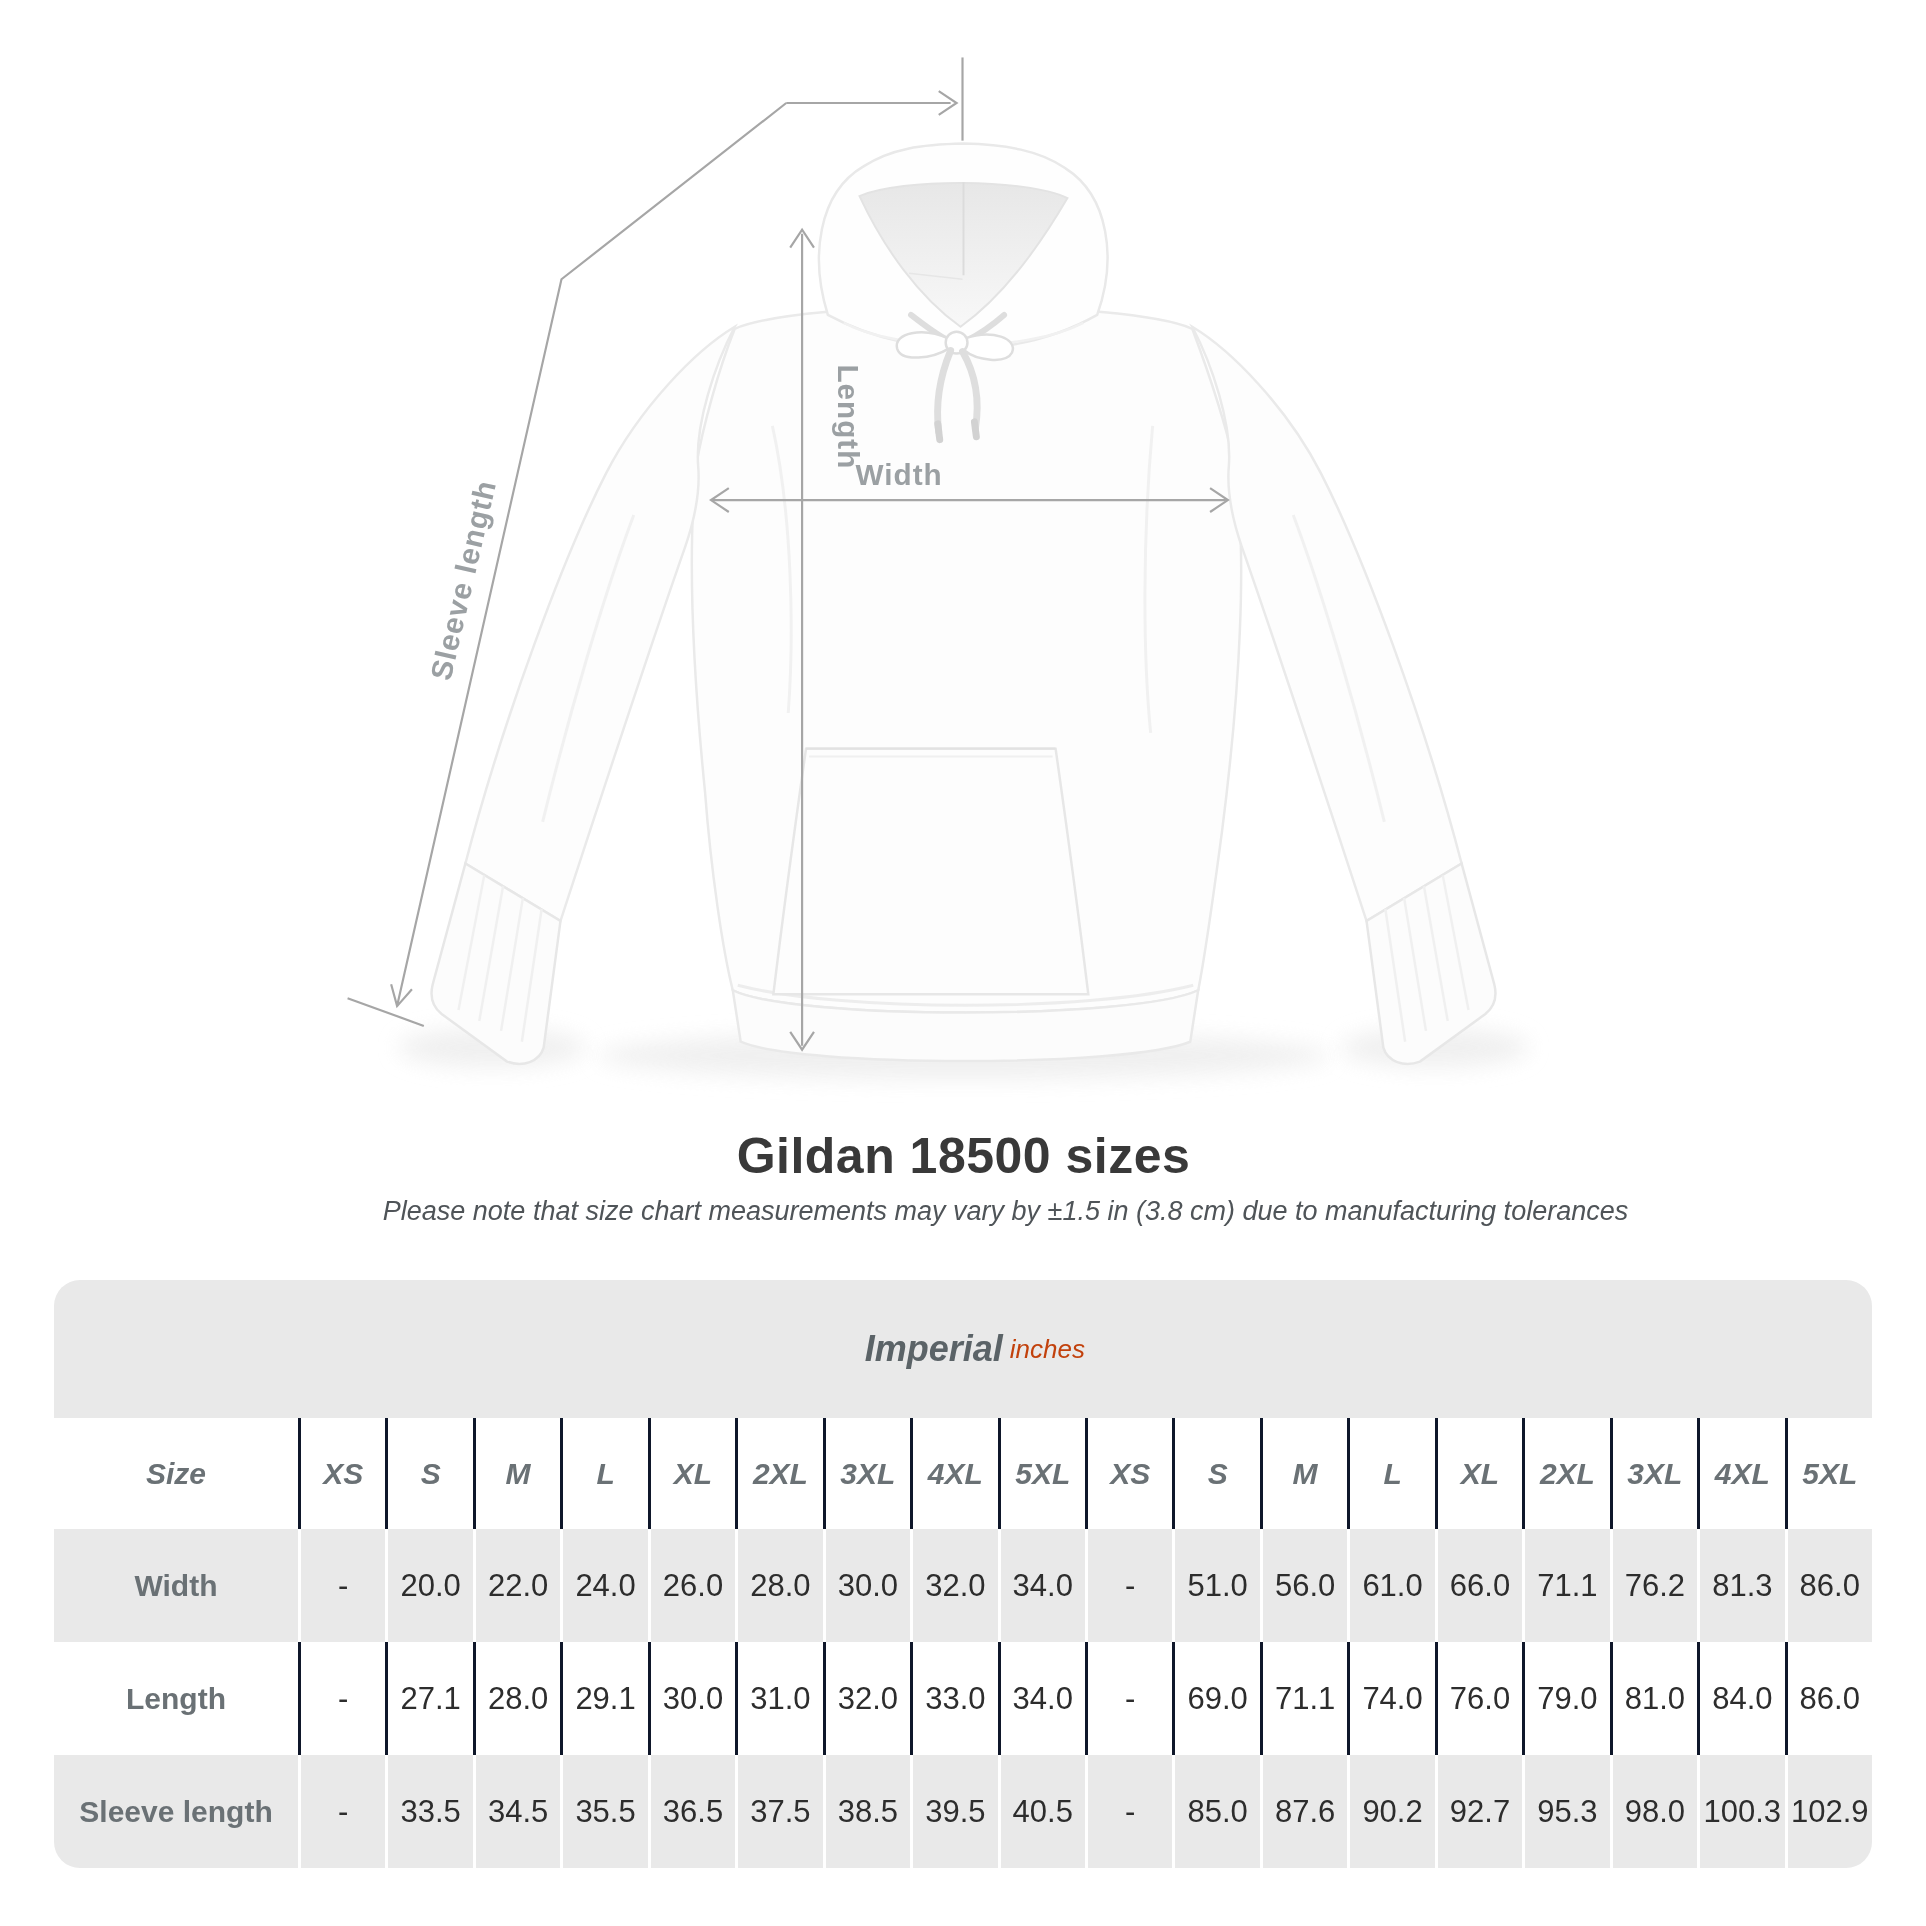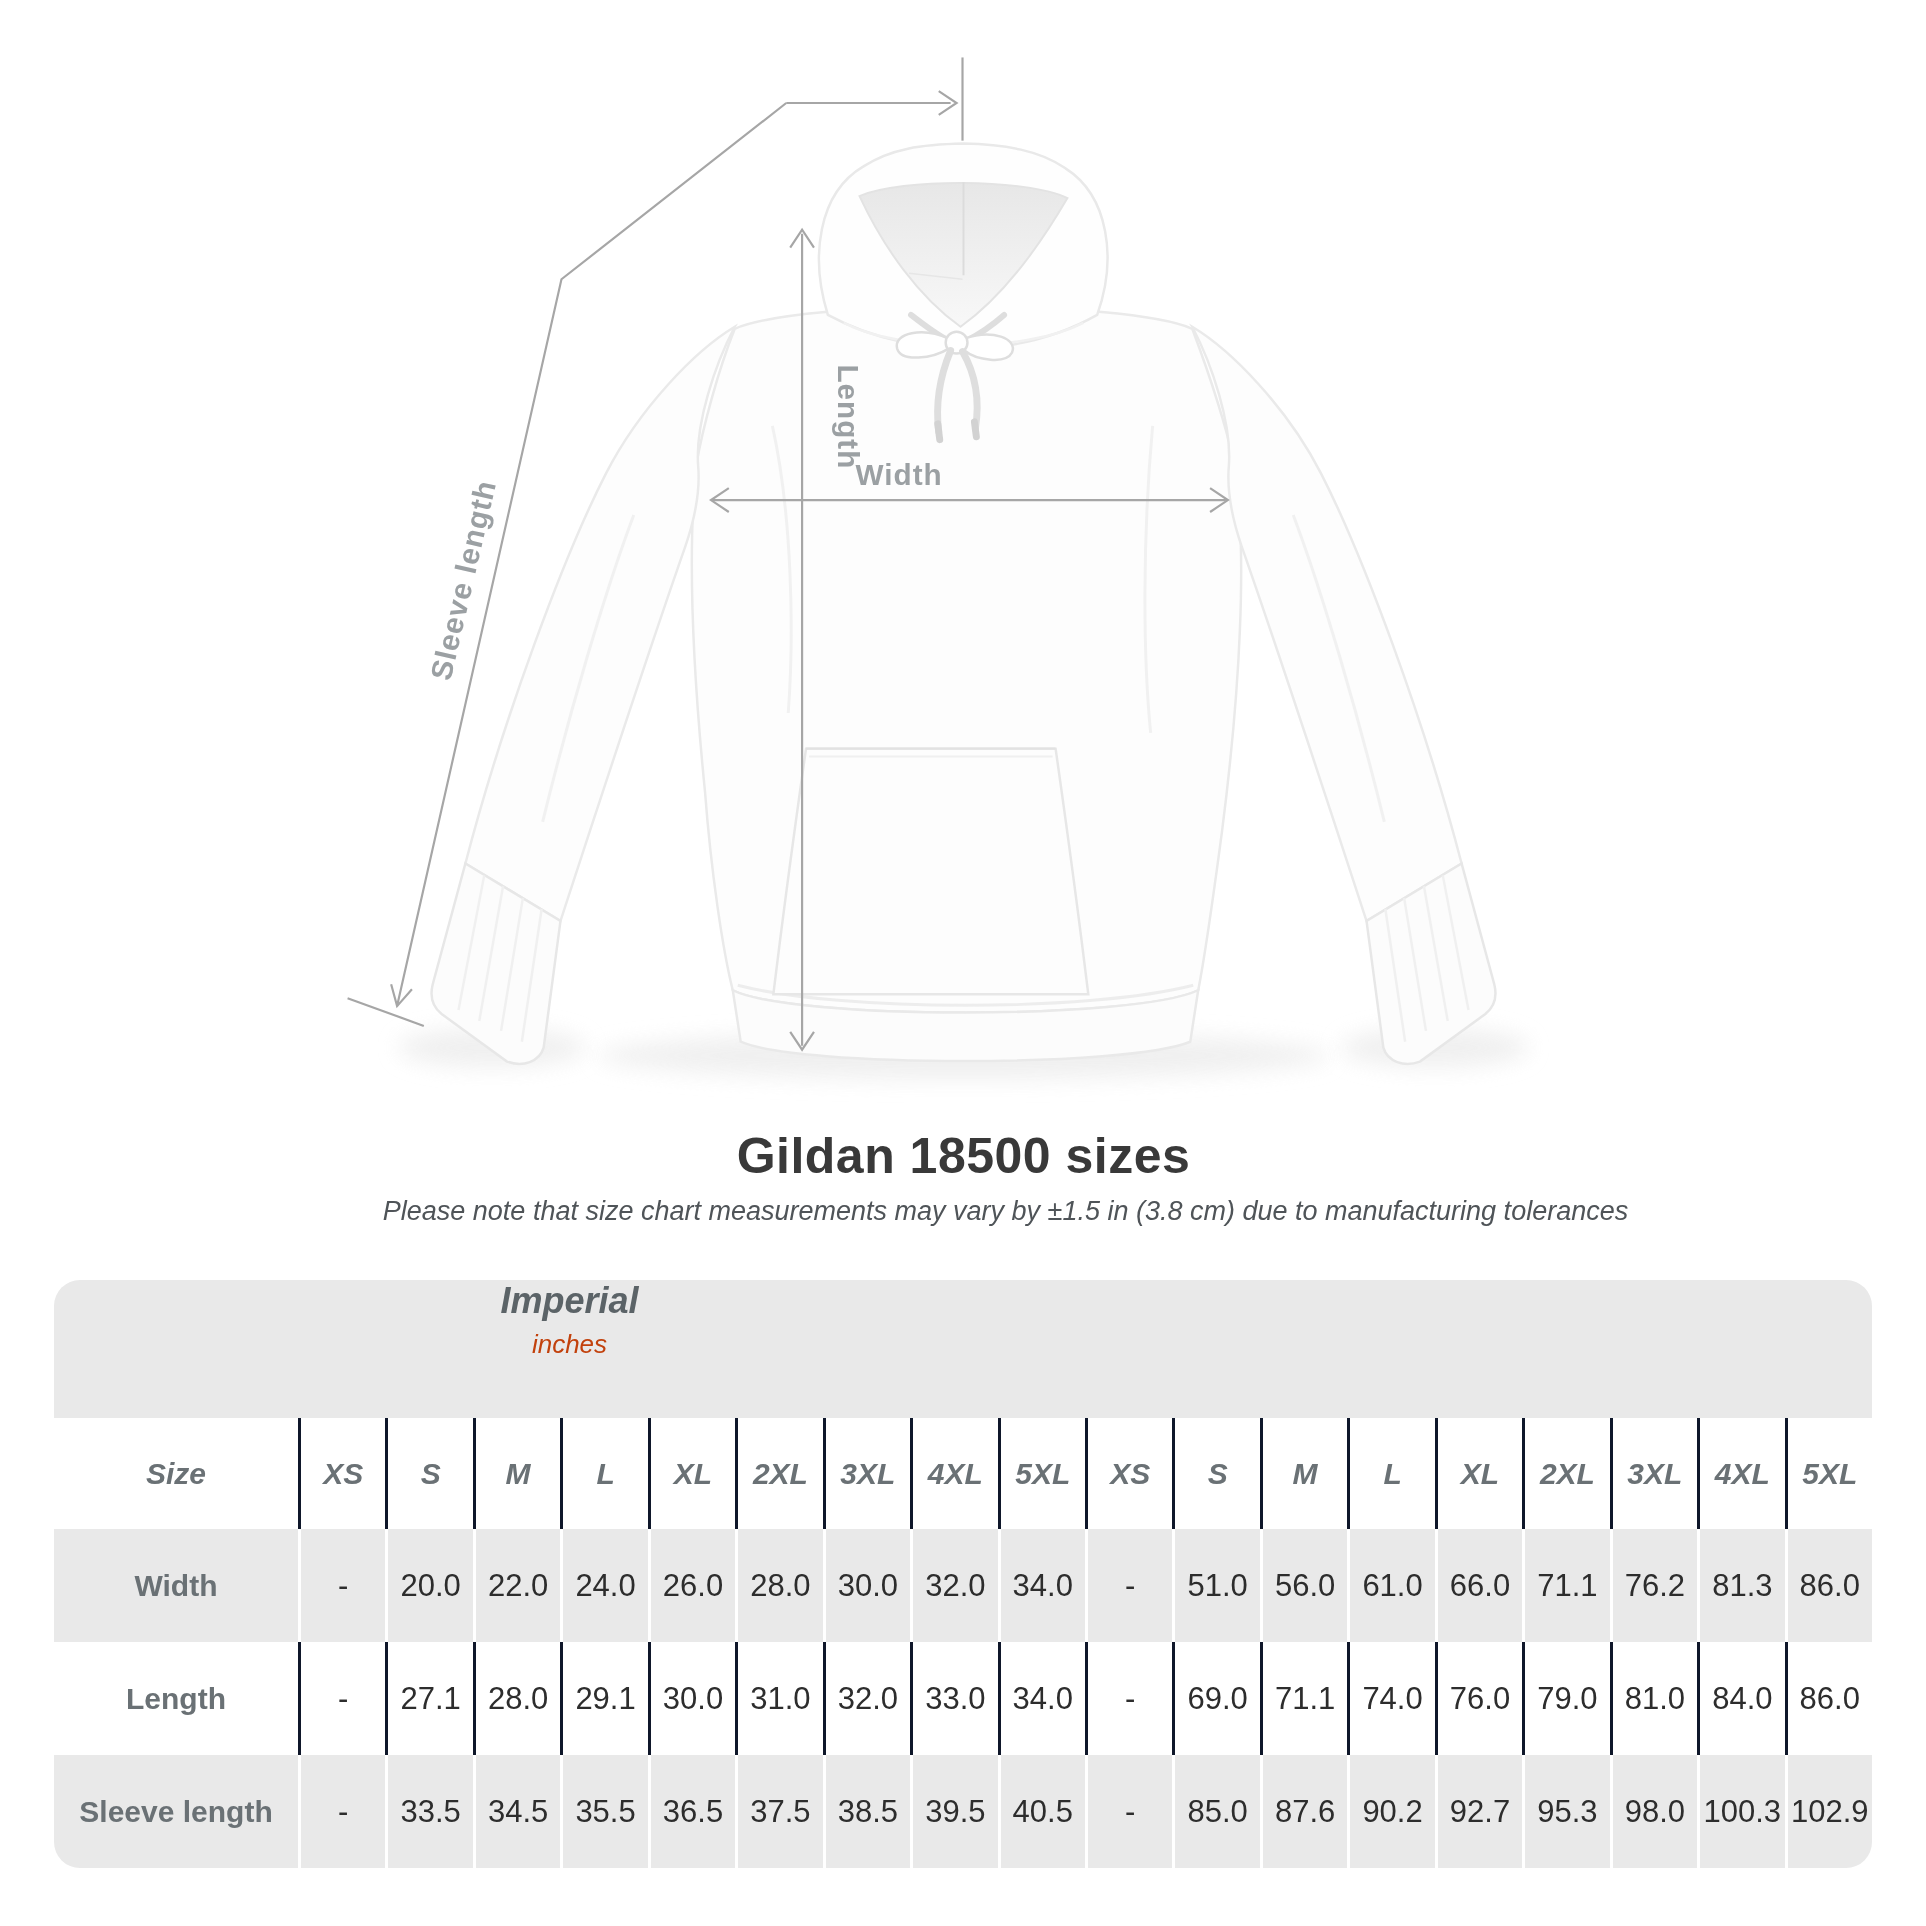--- a/index.html
+++ b/index.html
@@ -14,21 +14,21 @@
 
   
   .title{position:absolute;left:0;top:1127px;width:1927px;text-align:center;
          font-size:50px;font-weight:bold;color:#393939;letter-spacing:0.5px;}
   .note{position:absolute;left:12px;top:1196px;width:1927px;text-align:center;
         font-style:italic;font-size:27px;color:#4f5458;padding-left:30px;}
 
   
   .size-table{position:absolute;left:54px;top:1280px;width:1818px;}
   .band{height:138px;background:#e9e9e9;border-radius:26px 26px 0 0;display:flex;}
-  .grp{display:flex;flex-direction:column;align-items:center;justify-content:flex-start;gap:7px;}
+  .grp{display:flex;flex-direction:row;align-items:center;justify-content:flex-end;gap:7px;}
   .grp.imperial{width:1031px;}
   .grp.metric{flex:1;}
   .g-label{font-style:italic;font-weight:bold;font-size:36px;color:#5b6367;}
   .g-unit{font-style:italic;font-size:26px;color:#c2410c;}
 
   .trow{display:grid;grid-template-columns:244px repeat(18,1fr);}
   .trow.head{height:111px;font-style:italic;}
   .trow.data{height:113px;}
   .cell{display:flex;align-items:center;justify-content:center;
         font-size:31px;color:#2d2d2d;}

